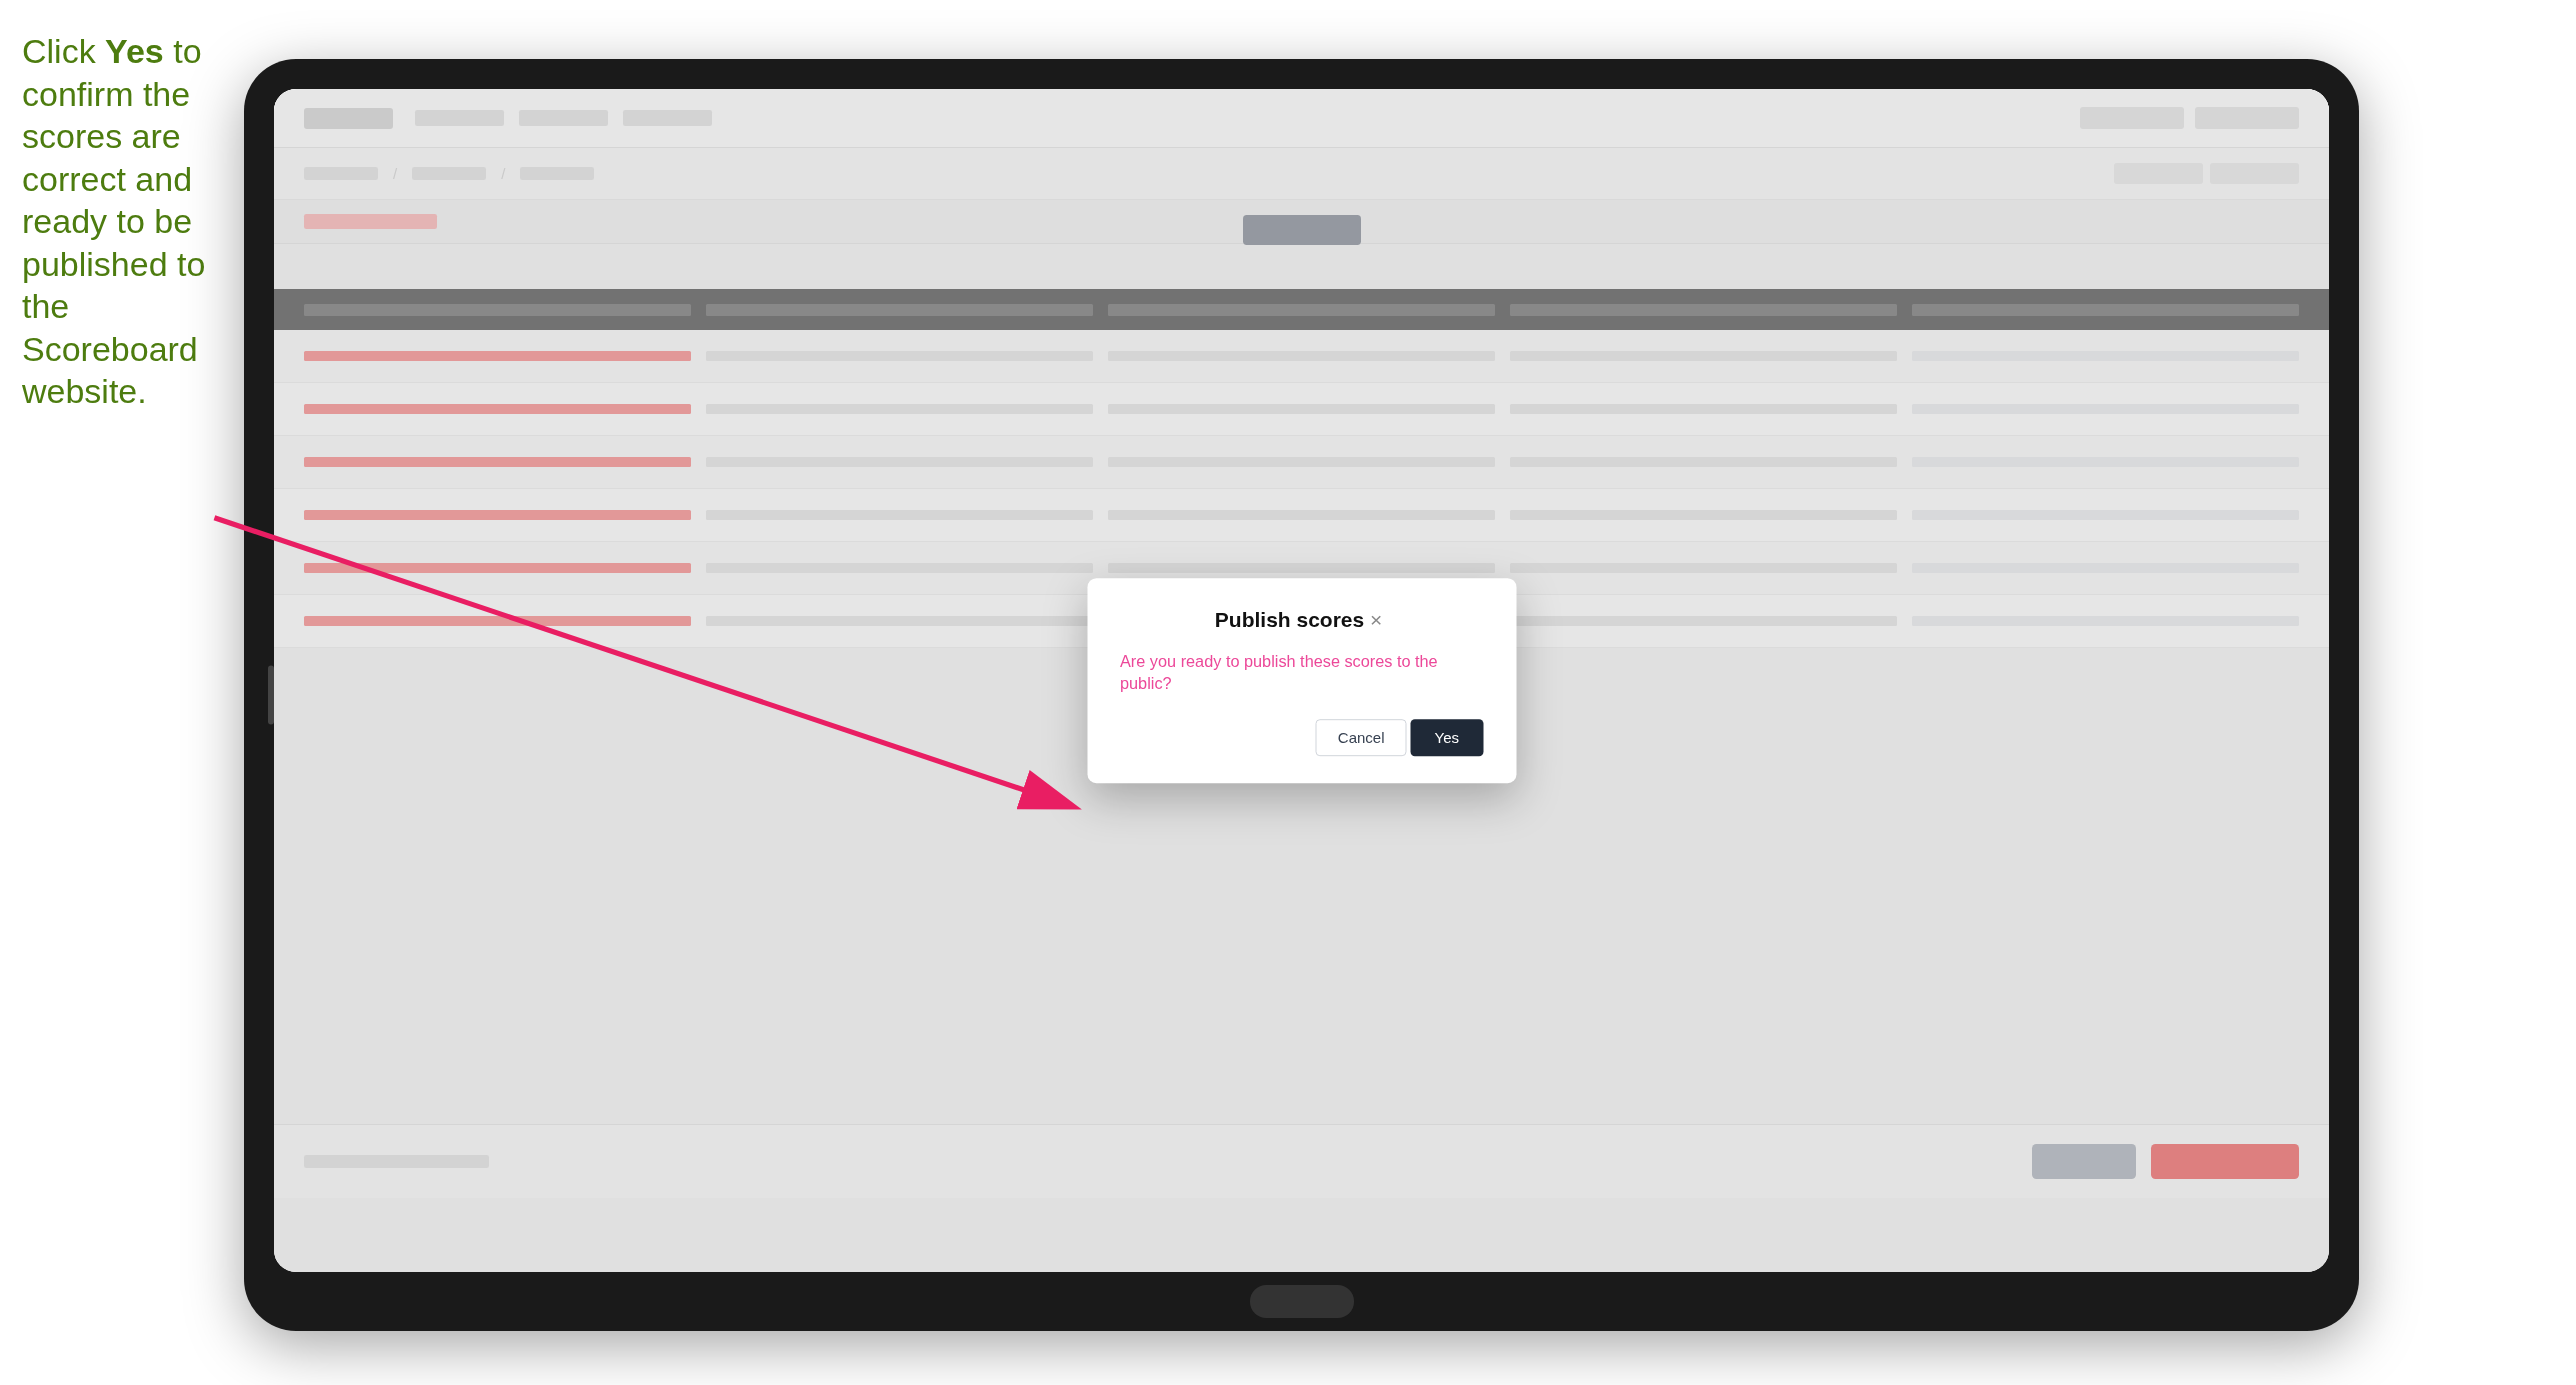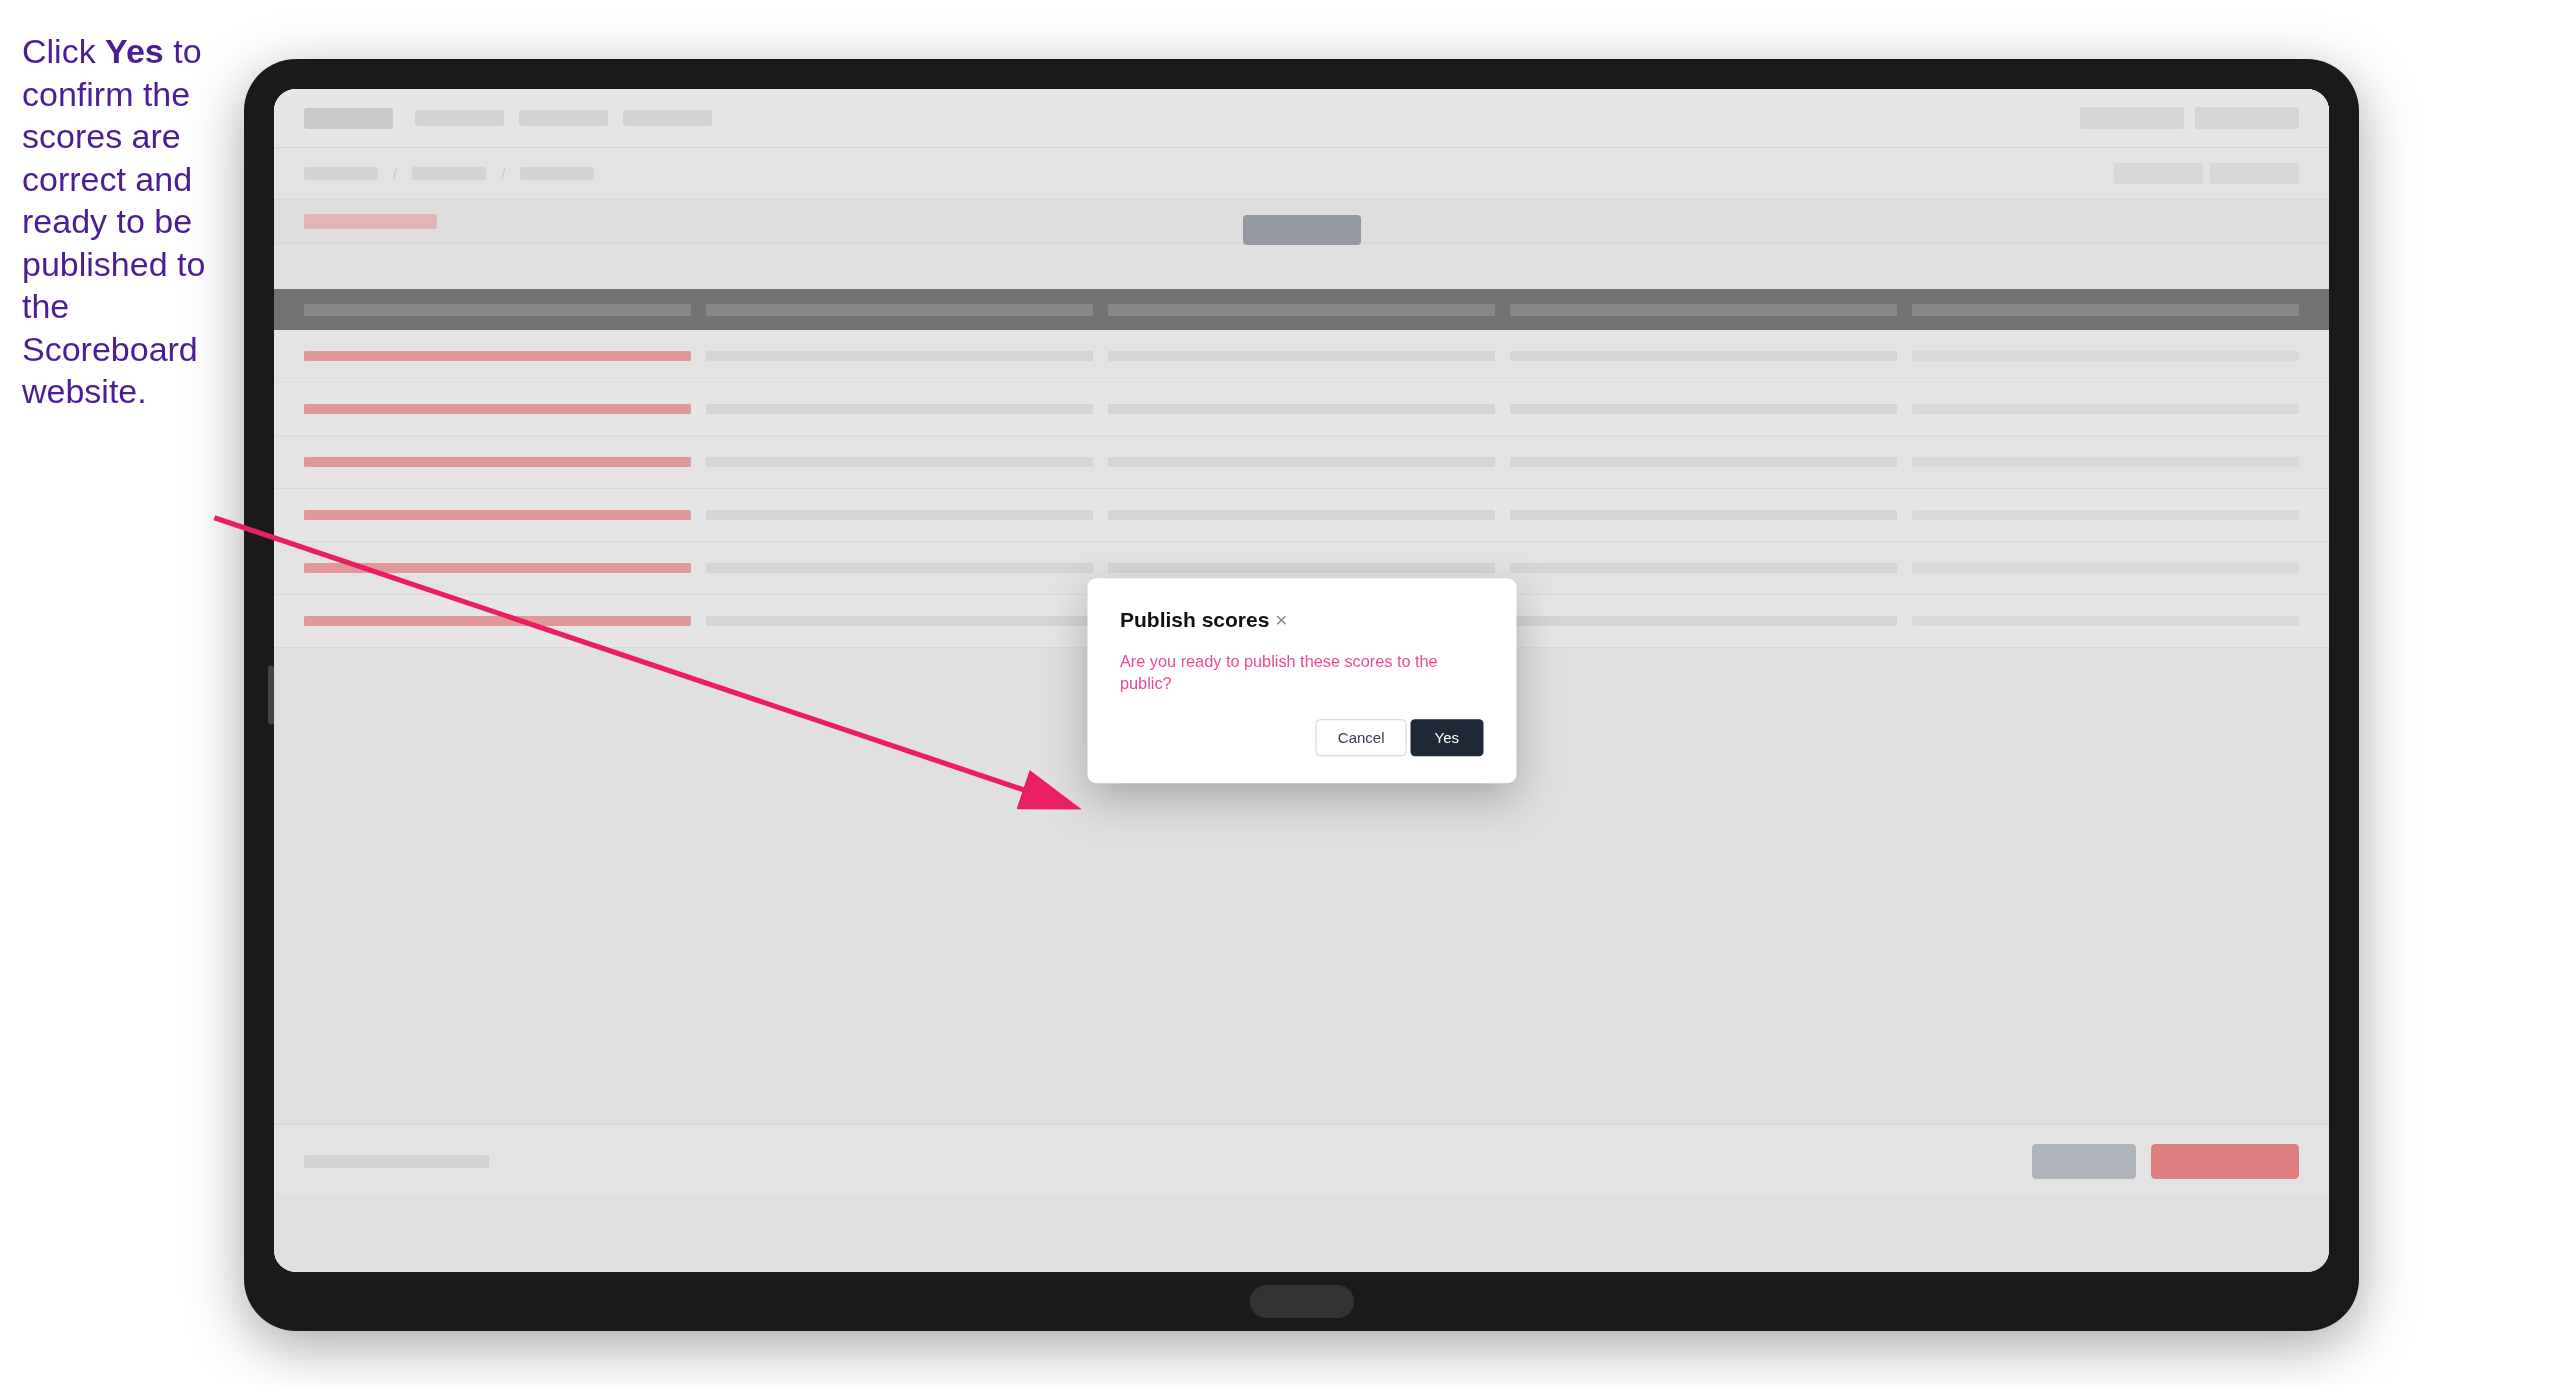--- a/index.html
+++ b/index.html
@@ -13,21 +13,21 @@
     }
 
     
     .instruction-text {
       position: absolute;
       top: 30px;
       left: 22px;
       width: 214px;
       font-size: 34px;
       line-height: 1.25;
-      color: #4c1d95;
+      color: #4d7c0f;
       font-weight: 400;
     }
     .instruction-text strong {
       font-weight: 800;
     }
 
     
     .tablet-outer {
       position: absolute;
       top: 59px;
@@ -300,21 +300,21 @@
       width: 429px;
       background: #ffffff;
       border-radius: 9px;
       box-shadow: 0 15px 44px rgba(0,0,0,0.25);
       padding: 30px 33px 27px;
     }
 
     .modal-header {
       display: flex;
       align-items: center;
-      justify-content: flex-start;
+      justify-content: center;
       margin-bottom: 18px;
     }
 
     .modal-title {
       font-size: 21px;
       font-weight: 600;
       color: #111;
     }
 
     .modal-close {

